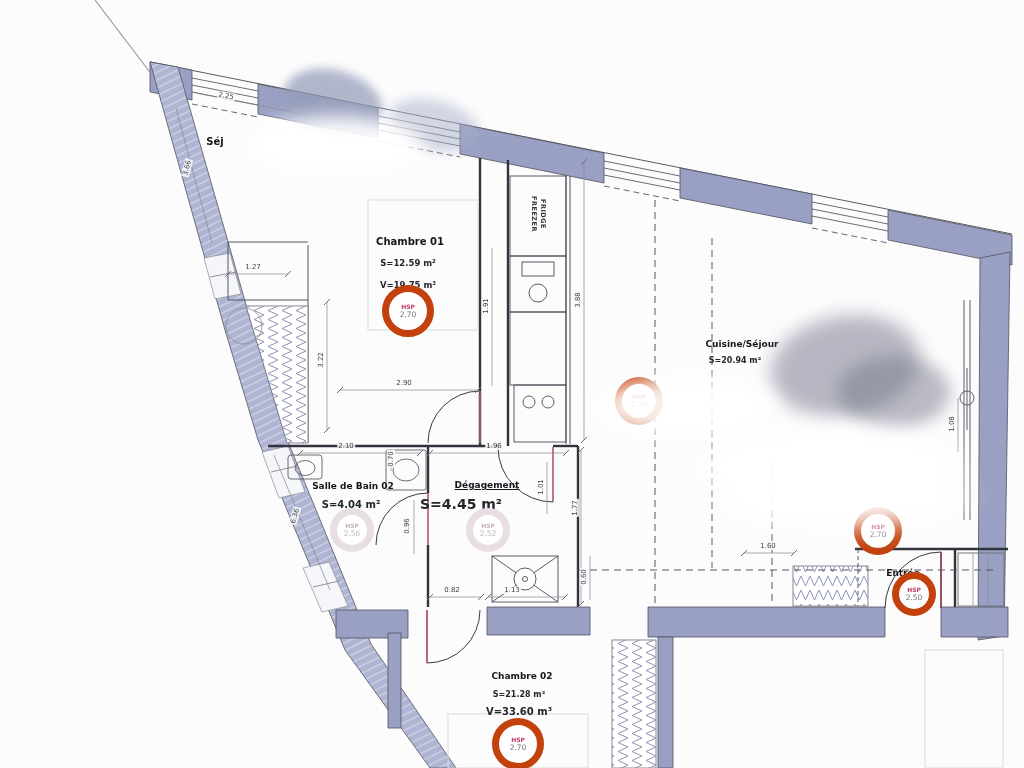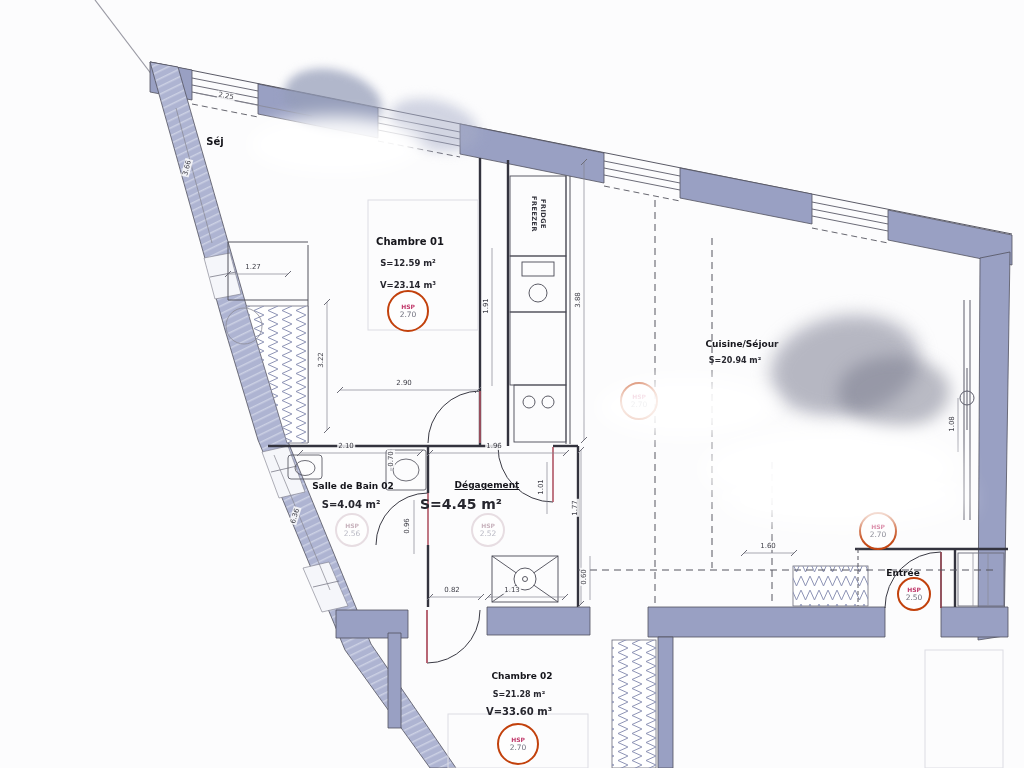--- a/index.html
+++ b/index.html
@@ -4,21 +4,21 @@
 <style>
   html,body{margin:0;padding:0;background:#ffffff;}
   #stage{position:relative;width:1024px;height:768px;background:#fcfcfd;overflow:hidden;
          font-family:"DejaVu Sans","Liberation Sans",sans-serif;color:#1c1c22;}
   #plan-svg{position:absolute;left:0;top:0;z-index:1;}
   .lbl{position:absolute;z-index:3;transform:translate(-50%,-50%);white-space:nowrap;}
   .room-name{font-weight:bold;font-size:10px;color:#15151b;}
   .room-sub{font-weight:bold;font-size:8.5px;color:#26262e;}
   .u{text-decoration:underline;text-align:center;}
   .dim{font-size:7px;color:#3d3d46;background:rgba(252,252,253,.85);padding:0 1px;z-index:2;}
-  .hsp-badge{position:absolute;z-index:3;border:2px solid #c2410c;border-radius:50%;
+  .hsp-badge{position:absolute;z-index:3;border:7px solid #c2410c;border-radius:50%;
              display:flex;flex-direction:column;align-items:center;justify-content:center;
              background:rgba(255,255,255,.5);transform:translate(-50%,-50%);line-height:1.25;}
   .hsp-lab{font-size:6px;font-weight:bold;color:#c23c6d;}
   .hsp-val{font-size:7.5px;color:#6f6f7c;}
   .hsp-faint .hsp-lab{color:#c9b4be;}
   .hsp-faint .hsp-val{color:#b9b9c4;}
   .hsp-faint{border-color:#e7dde2;}
   .blob{position:absolute;z-index:4;border-radius:50%;pointer-events:none;}
   .fridge-lbl{font-size:6.5px;font-weight:bold;color:#33333c;text-align:center;line-height:1.35;
               letter-spacing:.5px;}
@@ -234,21 +234,21 @@
         <line x1="741" y1="556" x2="747" y2="550"></line>
           <line x1="791" y1="556" x2="797" y2="550"></line>
       </g>
     </g>
   </svg>
 
   <div class="lbl room-name" style="left:215px;top:141px;">Séj</div>
 
   <div class="lbl room-name" style="left:410px;top:241px;">Chambre 01</div>
   <div class="lbl room-sub" style="left:408px;top:263px;">S=12.59 m²</div>
-  <div class="lbl room-sub" style="left:408px;top:285px;">V=23.14 m³</div>
+  <div class="lbl room-sub" style="left:408px;top:285px;">V=19.75 m³</div>
 
   <div class="lbl room-name" style="left:742px;top:344px;font-size:9px;">Cuisine/Séjour</div>
   <div class="lbl room-sub" style="left:735px;top:360px;font-size:8px;">S=20.94 m²</div>
 
   <div class="lbl room-name" style="left:353px;top:486px;font-size:9px;">Salle de Bain 02</div>
   <div class="lbl room-sub" style="left:351px;top:504px;font-size:10px;">S=4.04 m²</div>
   <div class="hsp-badge hsp-faint" style="left:352px;top:530px;width:30px;height:30px;text-align:right;">
     <span class="hsp-lab">HSP</span>
     <span class="hsp-val">2.56</span>
   </div>

